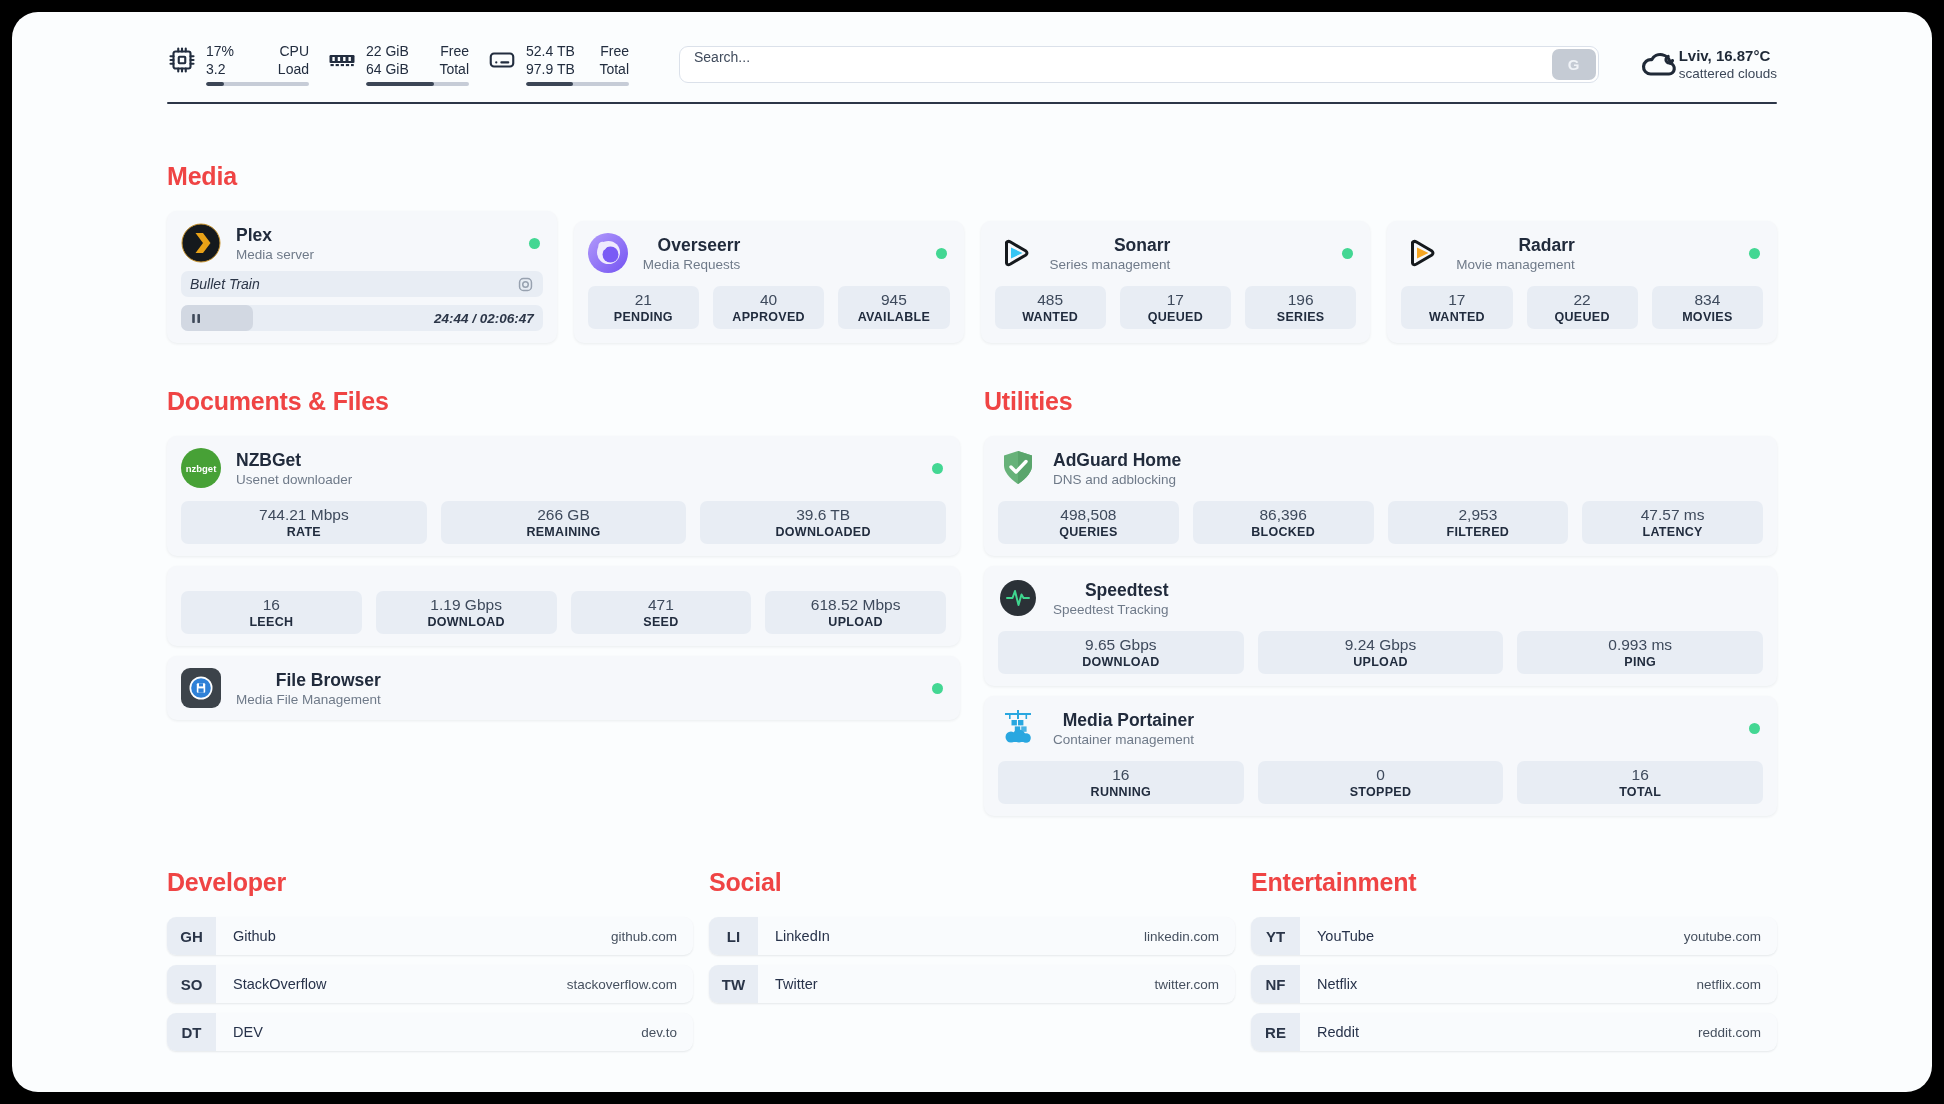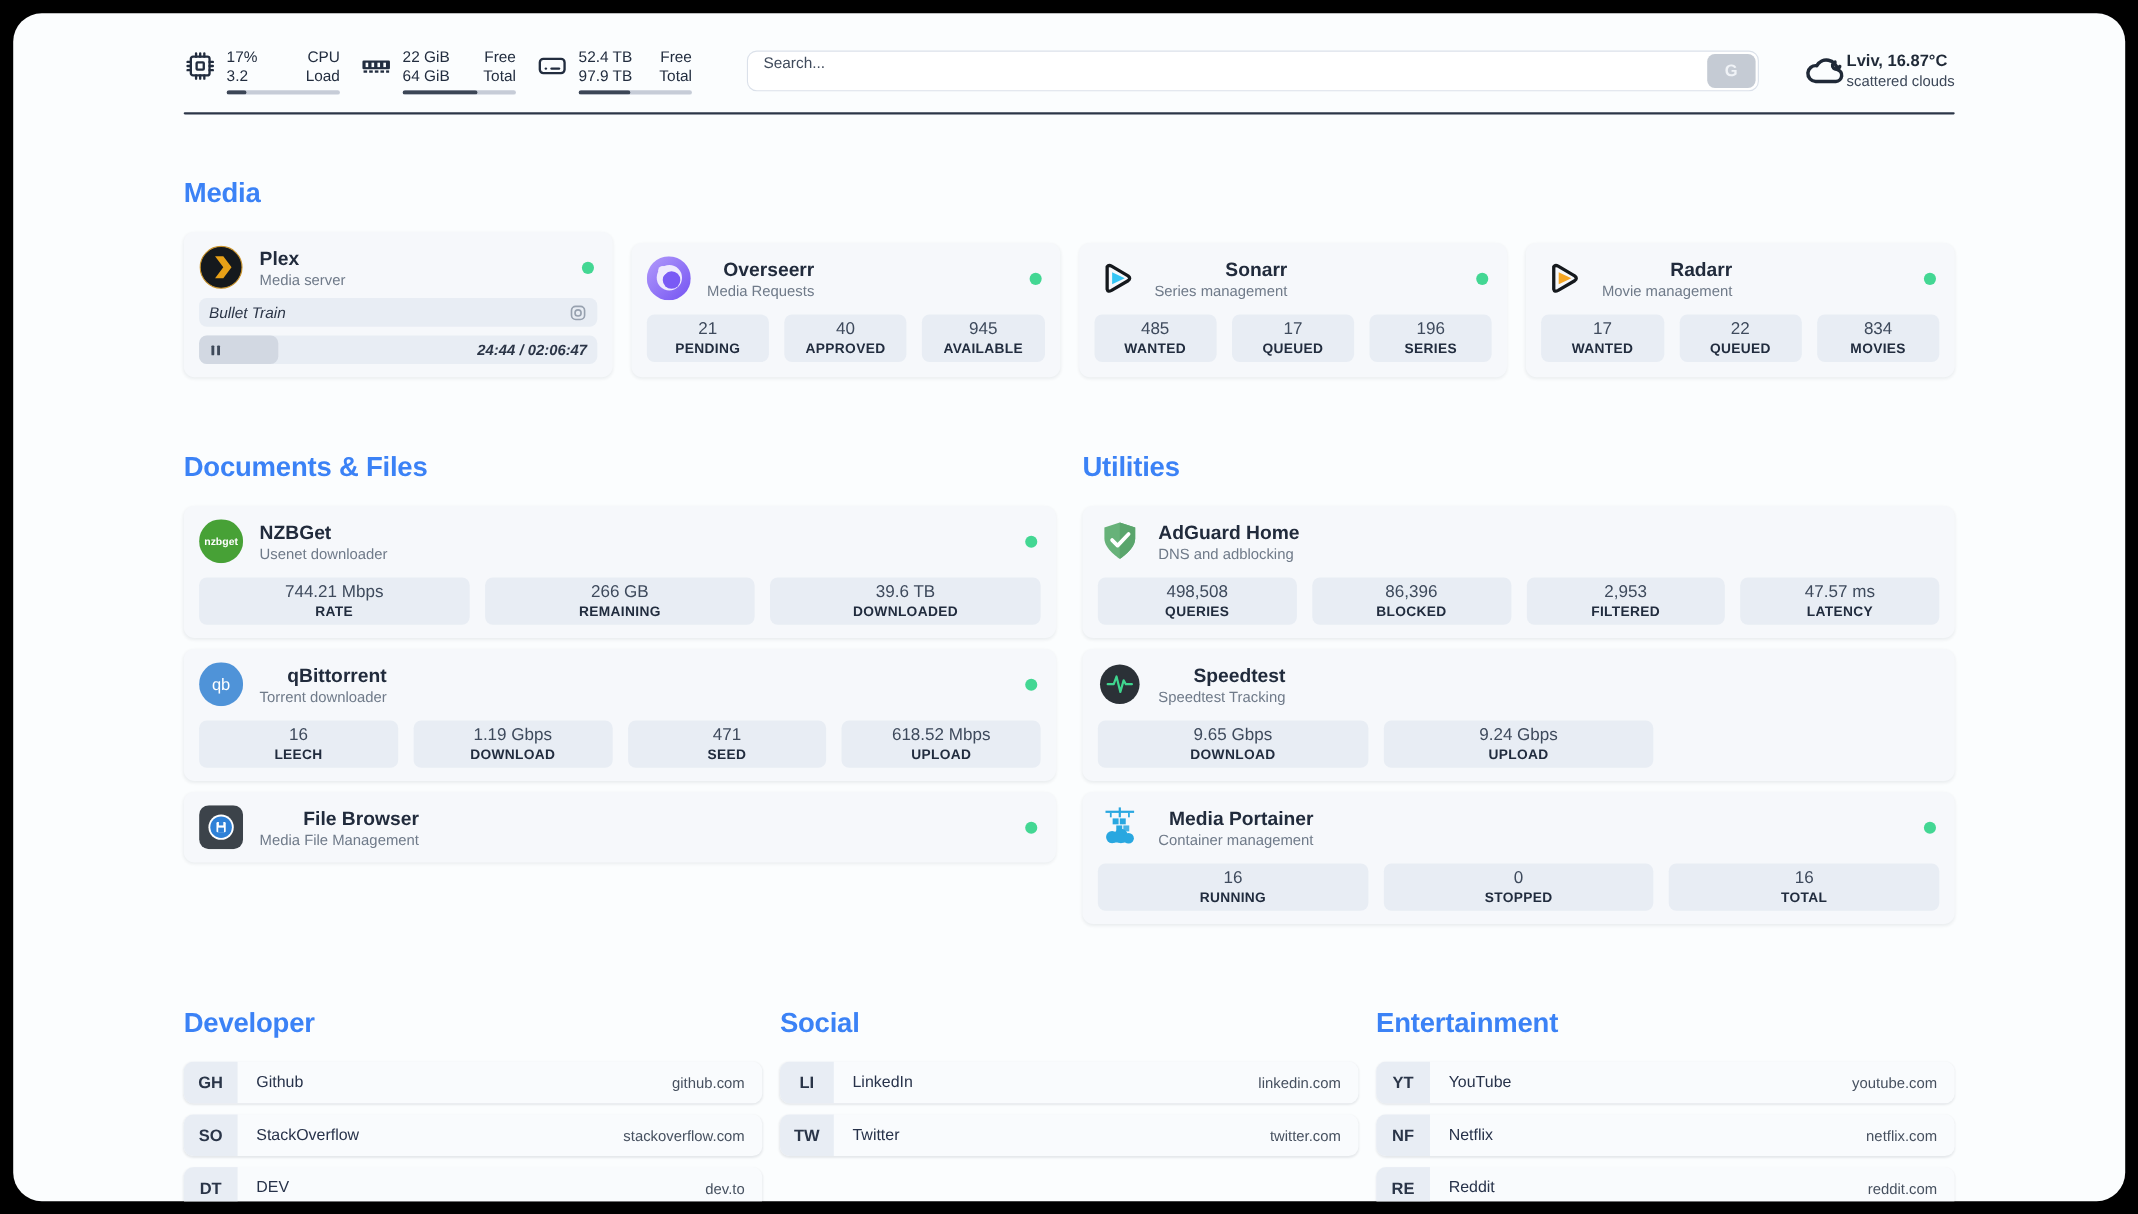--- a/index.html
+++ b/index.html
@@ -22,21 +22,21 @@
   .search input::placeholder { color:#404b5c; opacity:1; }
   .gbtn { position:absolute; right:3px; top:3px; bottom:3px; width:44px; background:#c5cbd4; border:none;
           border-radius:7px; color:#f0f3f7; font-size:15px; font-weight:700; cursor:pointer; }
   .weather { display:flex; align-items:center; }
   .wicon { width:40px; height:40px; color:#1f2937; }
   .wl1 { font-size:15px; font-weight:700; color:#1f2937; }
   .wl2 { font-size:13.5px; color:#3c4758; margin-top:2px; }
   .divider { height:2px; background:#2c3648; margin-top:16px; border-radius:1px; }
 
   
-  h2.section { font-size:25px; font-weight:700; color:#3b82f6; letter-spacing:-0.2px;margin-top:24px; }
+  h2.section { font-size:25px; font-weight:700; color:#ef4444; letter-spacing:-0.2px; }
   .sec-media { margin-top:58px; }
   .media-grid { display:grid; grid-template-columns:repeat(4,1fr); gap:17px; margin-top:20px; }
   .cols2 { display:grid; grid-template-columns:1fr 1fr; column-gap:24px; margin-top:44px; align-items:start; }
   .cols3 { display:grid; grid-template-columns:repeat(3,1fr); gap:16px; margin-top:52px; align-items:start; }
 
   .card { background:#f6f8fb; border-radius:10px; padding:12px 14px; box-shadow:0 1px 3px rgba(15,25,45,.07); cursor:pointer; }
   .card + .card { margin-top:10px;text-align:right; }
   .col > .card:first-of-type { margin-top:20px; }
 
   .apphead { display:flex; align-items:center; gap:15px; }
@@ -308,31 +308,20 @@
                 <span class="l">REMAINING</span>
               </div>
             <div class="stat">
                 <span class="v">39.6 TB</span>
                 <span class="l">DOWNLOADED</span>
               </div>
           </div>
         </div>
 
         <div class="card">
-          <div class="apphead">
-            <svg class="appicon" viewBox="0 0 40 40">
-              <circle cx="20" cy="20" r="20" fill="#4f93d8"></circle>
-              <text x="20" y="25.5" text-anchor="middle" font-size="15" fill="#fff" font-family="Liberation Sans,sans-serif">qb</text>
-            </svg>
-            <div>
-              <div class="atitle">qBittorrent</div>
-              <div class="asub">Torrent downloader</div>
-            </div>
-            <span class="dot"></span>
-          </div>
           <div class="stats c4">
             <div class="stat">
                 <span class="v">16</span>
                 <span class="l">LEECH</span>
               </div>
             <div class="stat">
                 <span class="v">1.19 Gbps</span>
                 <span class="l">DOWNLOAD</span>
               </div>
             <div class="stat">
@@ -412,20 +401,24 @@
             </div>
           </div>
           <div class="stats c3">
             <div class="stat">
                 <span class="v">9.65 Gbps</span>
                 <span class="l">DOWNLOAD</span>
               </div>
             <div class="stat">
                 <span class="v">9.24 Gbps</span>
                 <span class="l">UPLOAD</span>
+              </div>
+            <div class="stat">
+                <span class="v">0.993 ms</span>
+                <span class="l">PING</span>
               </div>
           </div>
         </div>
 
         <div class="card">
           <div class="apphead">
             <svg class="appicon" viewBox="0 0 40 40" fill="#29a7e0">
               <rect x="19" y="2" width="2" height="9"></rect>
                 <rect x="7" y="5" width="26" height="2"></rect>
               <rect x="11" y="7" width="1.6" height="4"></rect>

